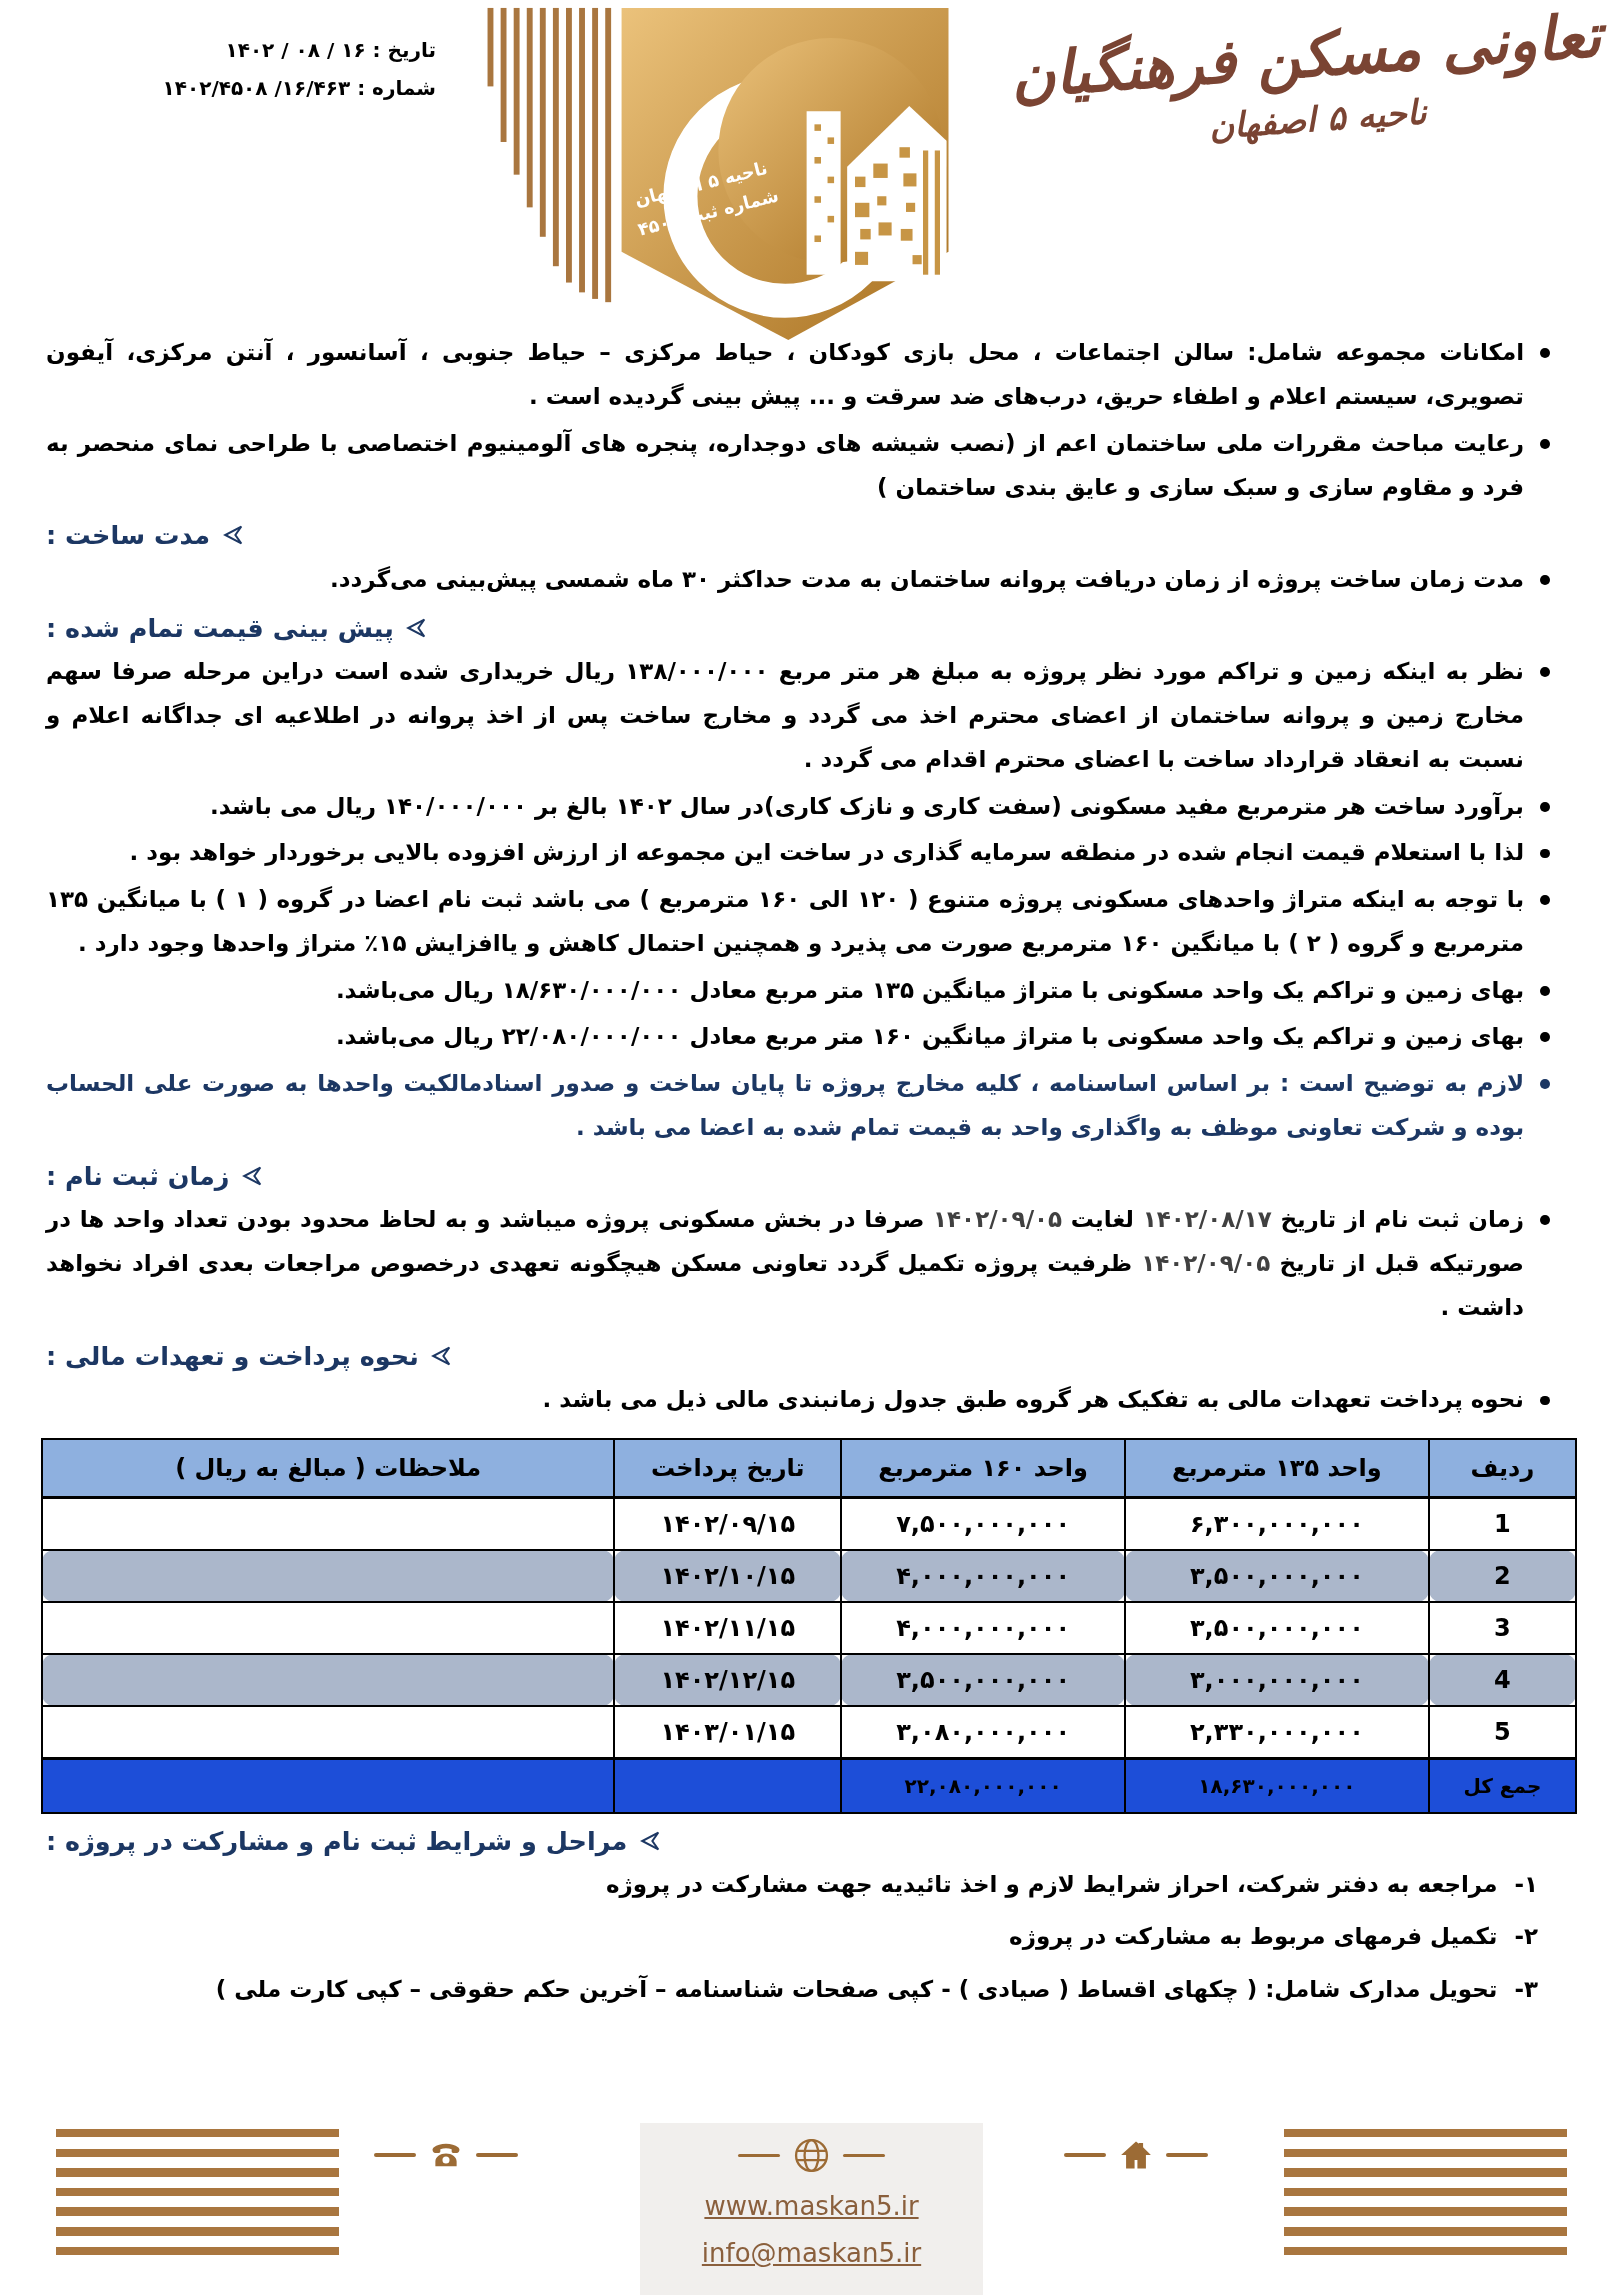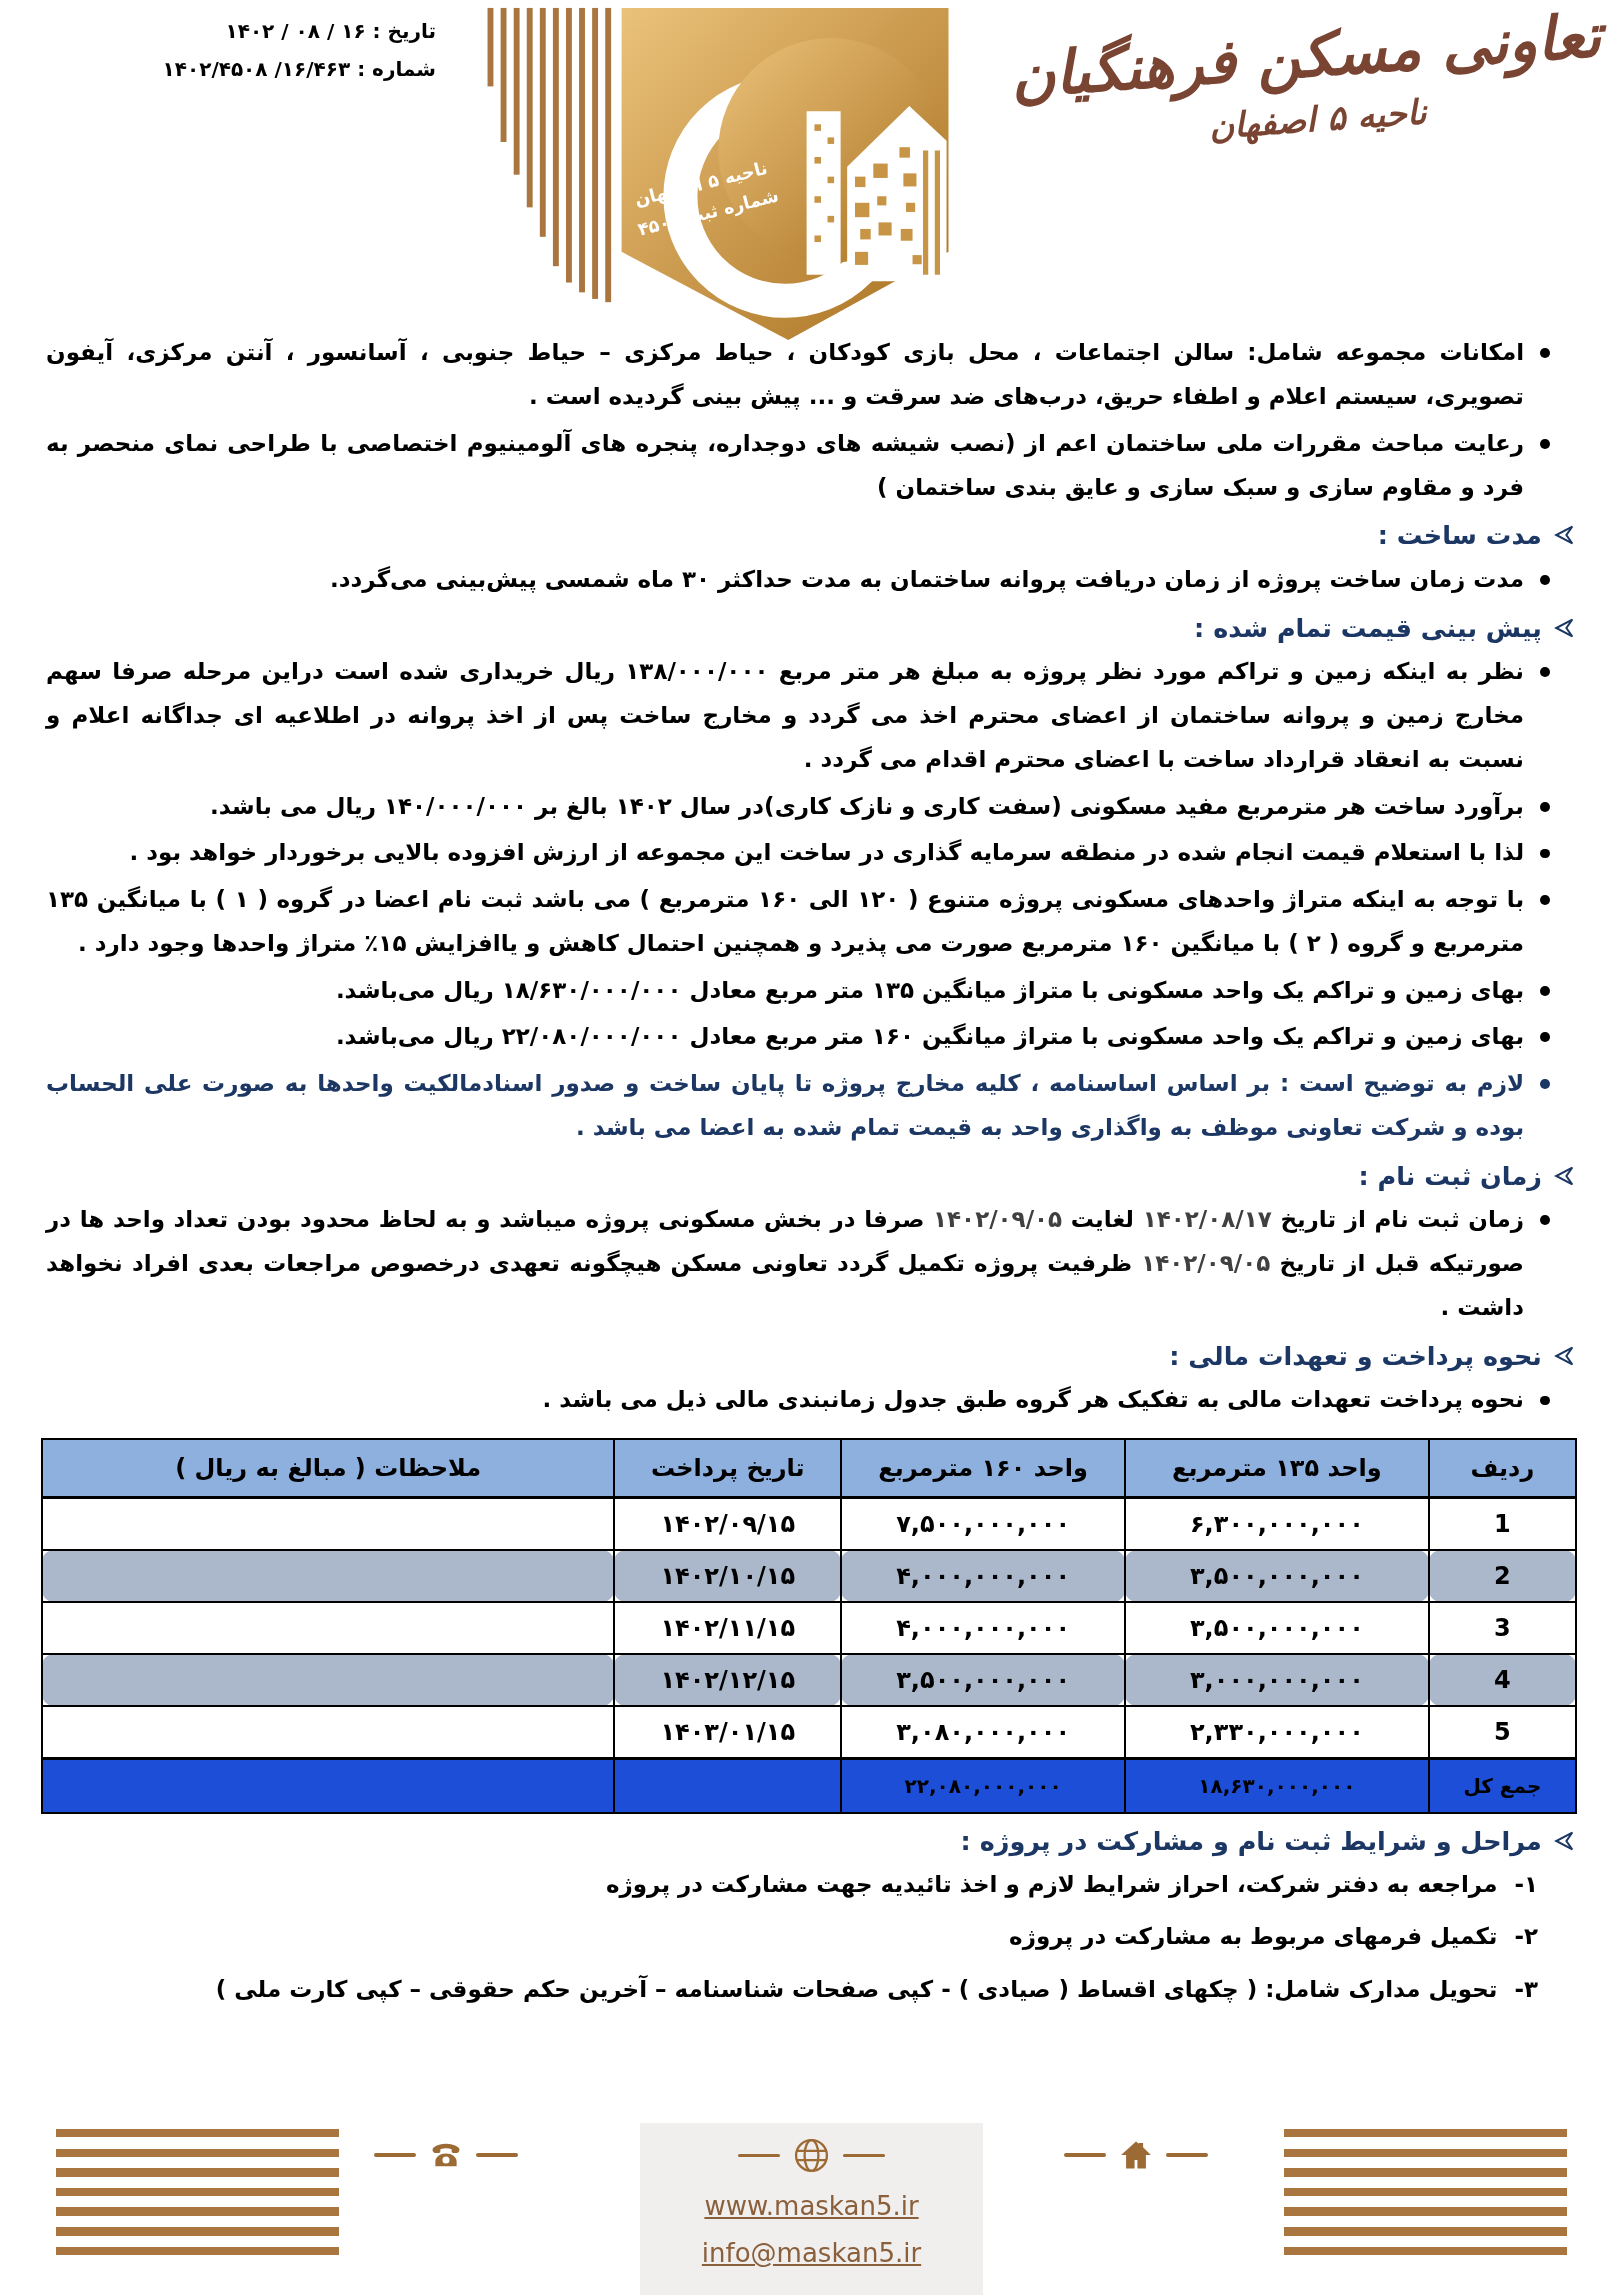--- a/index.html
+++ b/index.html
@@ -1,38 +1,38 @@
 <!DOCTYPE html>
 <html lang="fa" style="font-size:10.5px"><head>
 <meta charset="utf-8">
 <style>
   html,body{margin:0;padding:0;background:#e8e8e8;}
   .page{position:relative;width:1623px;height:2295px;background:#fff;overflow:hidden;
         font-family:"DejaVu Sans",sans-serif;direction:rtl;}
   
-  .meta{position:absolute;left:56px;top:19px;width:380px;direction:rtl;text-align:right;
+  .meta{position:absolute;left:56px;top:38px;width:380px;direction:rtl;text-align:right;
         font-weight:bold;font-size:20px;color:#000;}
   .meta .line{margin-bottom:14.4px;white-space:nowrap;}
   .logo{position:absolute;left:481px;top:0;width:595px;height:350px;}
   .brand{position:absolute;left:1027px;top:19.6px;width:576px;text-align:center;
          color:#7A4433;transform:rotate(-4deg);}
   .brand .l1{font-size:60px;font-weight:bold;font-style:italic;white-space:nowrap;
              letter-spacing:1.3px;}
   .brand .l2{font-size:34px;font-weight:bold;font-style:italic;margin-top:9.2px;}
   
   .doc-body{position:absolute;left:46px;right:46px;top:330px;}
   .b-item{display:flex;gap:15.7px;margin:0 27.5px 2.6px 0;}
   .b-item .dot{flex:0 0 9.8px;width:9.8px;height:9.8px;border-radius:50%;background:#000;margin-top:18.3px;}
   .b-item.navy .dot{background:#1C3763;}
   .b-item .b-text{flex:1;font-size:23px;font-weight:bold;color:#000;text-align:justify;
                   line-height:44px;}
   .b-item.navy .b-text{color:#1C3763;}
   .navy-text{color:#404040;}
   .heading{display:flex;align-items:center;gap:10.5px;margin:11.8px 2.6px 6.5px 0;
-           color:#1C3763;font-size:25.5px;font-weight:bold;}
+           color:#1C3763;font-size:25.5px;font-weight:bold;justify-content:flex-end;}
   .heading svg{flex:0 0 22px;}
   .n-item{display:flex;gap:17px;margin:0 39px 10.5px 0;}
   .n-item .mark{flex:0 0 auto;font-size:23px;font-weight:bold;line-height:42px;}
   .n-item .b-text{flex:1;font-size:23px;font-weight:bold;text-align:right;line-height:42px;}
   
   table.pay{width:1536px;margin:17px auto 6.5px auto;border-collapse:collapse;direction:rtl;
             table-layout:fixed;border:2.6px solid #000;}
   table.pay th,table.pay td{border:2px solid #000;text-align:center;vertical-align:middle;
             font-weight:bold;color:#000;padding:0 5.2px;}
   table.pay thead th{background:#8EB0DF;height:56px;font-size:24px;border-bottom:3.3px solid #000;}

